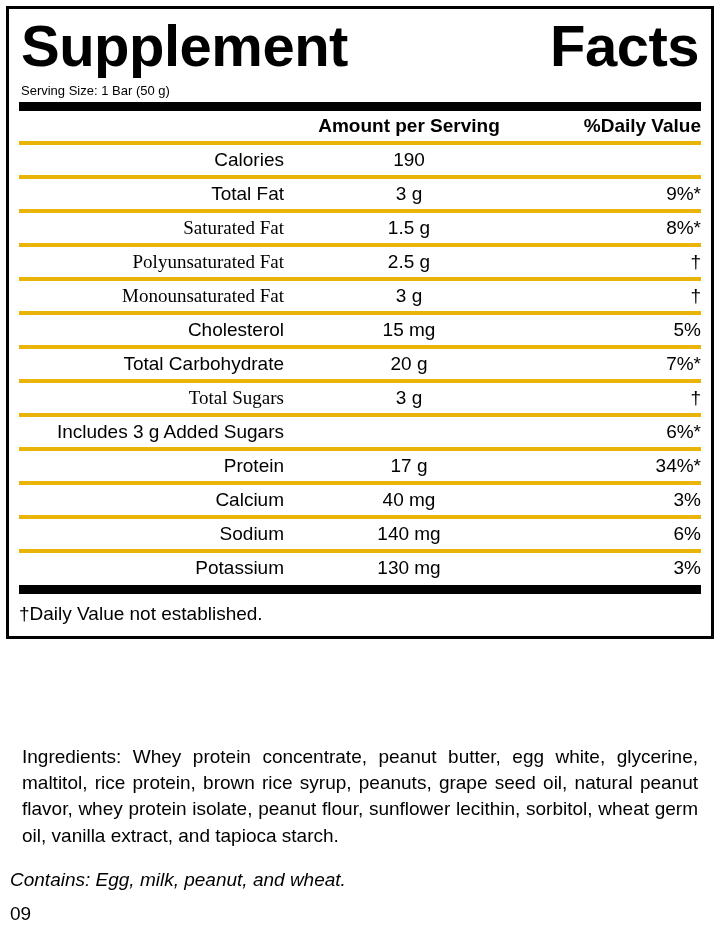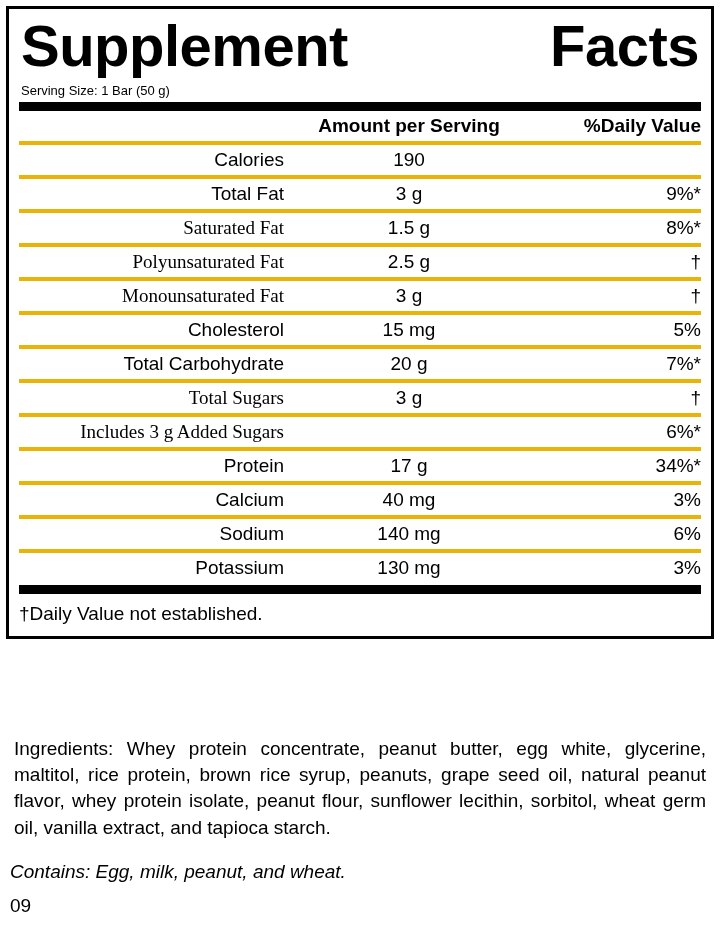--- a/index.html
+++ b/index.html
@@ -75,42 +75,42 @@
   .col-dv    { text-align: right; }
 
   .hdr td {
     font-weight: bold;
     border-bottom: none;
     padding-bottom: 6px;
     padding-top: 4px;
   }
 
   .indent1 { padding-left: 18px; font-family: Liberation Serif, serif; }
-  .indent2 { padding-left: 38px; font-family: Liberation Serif, serif; }
+  .indent2 { padding-left: 38px; }
 
   .footnotes {
     font-size: 19px;
     padding-top: 6px;
     line-height: 1.35;
   }
   .footnotes div { padding: 1px 0; }
 
   
   .below {
     position: absolute;
     left: 10px;
     top: 732px;
     width: 700px;
     font-size: 19px;
     line-height: 1.38;
   }
   .ingredients {
     text-align: justify;
     text-justify: inter-word;
-    margin: 4px;
+    margin: 12px;
   }
   .contains {
     margin-top: 18px;
     font-style: italic;
   }
   .code {
     margin-top: 8px;
   }
 </style>
 </head>

